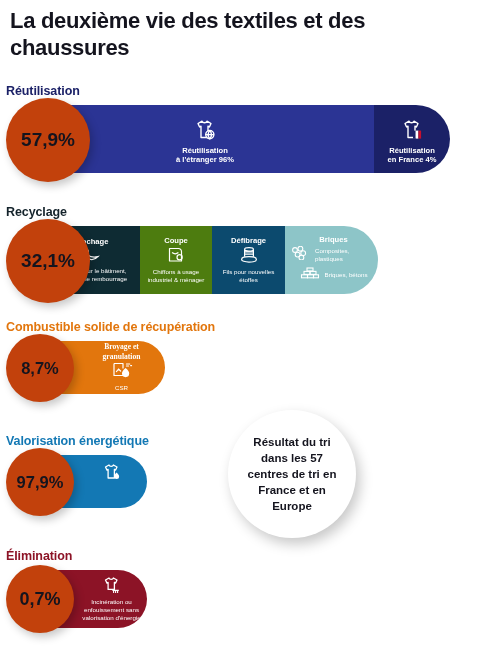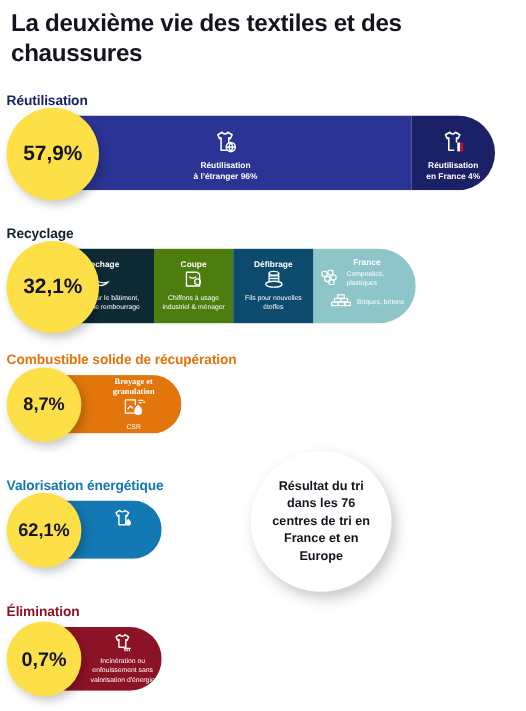--- a/index.html
+++ b/index.html
@@ -26,21 +26,21 @@
   
   .band{position:absolute;display:flex;align-items:stretch;}
   .band-inner{display:flex;height:100%;width:100%;
     border-radius:0 999px 999px 0;overflow:hidden;}
   .seg{position:relative;display:flex;flex-direction:column;
     align-items:center;justify-content:center;box-sizing:border-box;
     color:#ffffff;text-align:center;}
   .seg-title{font-size:7.6px;font-weight:bold;line-height:1.25;}
   .seg-sub{font-size:6.2px;line-height:1.32;font-weight:normal;}
   .pct{
-    position:absolute;border-radius:50%;background:#fde047;
+    position:absolute;border-radius:50%;background:#c2410c;
     display:flex;align-items:center;justify-content:center;
     font-weight:bold;color:#14141e;
     box-shadow:3px 4px 9px rgba(0,0,0,0.22);
     z-index:5;
   }
 
   
   #band-reutilisation{left:36px;top:105px;width:414px;height:68px;}
   #band-reutilisation .band-inner{border-radius:6px 999px 999px 6px;}
   .seg-etranger{flex:0 0 338px;background:#2b3494;padding-top:4px;}
@@ -156,21 +156,21 @@
           <svg width="22" height="18" viewBox="0 0 22 18" fill="none" stroke="#ffffff" stroke-width="1.2">
             <ellipse cx="11" cy="3.4" rx="4.4" ry="1.7"></ellipse>
             <path d="M6.6 3.4 v7.4 M15.4 3.4 v7.4"></path>
             <path d="M6.8 5.8 h8.4 M6.8 8.2 h8.4"></path>
             <ellipse cx="11" cy="13.4" rx="7.4" ry="2.7"></ellipse>
           </svg>
         </span>
         <span class="seg-sub" style="max-width:68px;">Fils pour nouvelles étoffes</span>
       </div>
       <div class="seg seg-broyage">
-        <span class="seg-title" style="color:#ffffff;">France</span>
+        <span class="seg-title" style="color:#ffffff;">Briques</span>
         <div class="broyage-row">
           <span class="icon">
             <svg width="20" height="14" viewBox="0 0 20 14" fill="none" stroke="#ffffff" stroke-width="1.1">
               <circle cx="5" cy="4" r="2.4"></circle>
                 <circle cx="10.4" cy="2.7" r="2.4"></circle>
               <circle cx="7.6" cy="8.6" r="2.4"></circle>
                 <circle cx="13.2" cy="7.2" r="2.4"></circle>
               <circle cx="11.4" cy="11.6" r="2.4"></circle>
             </svg>
           </span>
@@ -225,21 +225,21 @@
         <span class="icon">
           <svg width="22" height="18" viewBox="0 0 22 18" fill="none" stroke="#ffffff" stroke-width="1.3">
             <path d="M4.5 4 L8 2 C8.5 3.8 11.9 3.8 12.4 2 L16 4 L14.6 7.1 L13.4 6.4 V15 H7.1 V6.4 L5.9 7.1 Z" stroke-linejoin="round"></path>
             <path d="M15.6 9.6 c1.8 1.6 2.5 2.8 2.5 3.9 a2.5 2.5 0 0 1 -5 0 c0-1.1 .7-2.3 2.5-3.9 Z" fill="#ffffff" stroke="none"></path>
           </svg>
         </span>
         <span class="seg-sub" style="max-width:60px;">Récupération énergétique de chaleur</span>
       </div>
     </div>
   </div>
-  <div class="pct" id="pct-valorisation">62,1%</div>
+  <div class="pct" id="pct-valorisation">97,9%</div>
 
   <div class="sec-head" style="top:549px;color:#8c1326;">Élimination</div>
 
   <div class="band" id="band-elimination">
     <div class="band-inner">
       <div class="seg seg-elimination" style="padding-left:40px;">
         <span class="icon">
           <svg width="22" height="18" viewBox="0 0 22 18" fill="none" stroke="#ffffff" stroke-width="1.3">
             <path d="M4.5 4 L8 2 C8.5 3.8 11.9 3.8 12.4 2 L16 4 L14.6 7.1 L13.4 6.4 V13.4 H7.1 V6.4 L5.9 7.1 Z" stroke-linejoin="round"></path>
             <g stroke-width="1.1">
@@ -247,16 +247,16 @@
             </g>
           </svg>
         </span>
         <span class="seg-sub" style="max-width:62px;">Incinération ou enfouissement sans valorisation d'énergie</span>
       </div>
     </div>
   </div>
   <div class="pct" id="pct-elimination">0,7%</div>
 
   <div id="result-circle">
-    <span style="display:block;width:104px;">Résultat du tri dans les 76 centres de tri en France et en Europe</span>
+    <span style="display:block;width:104px;">Résultat du tri dans les 57 centres de tri en France et en Europe</span>
   </div>
 
 </div>
 
 </body></html>

